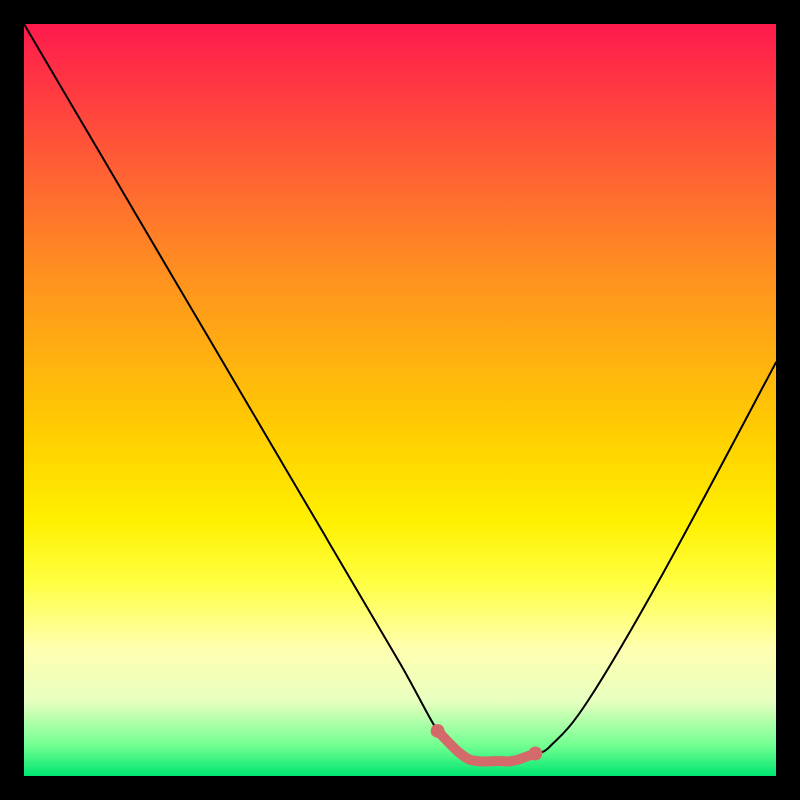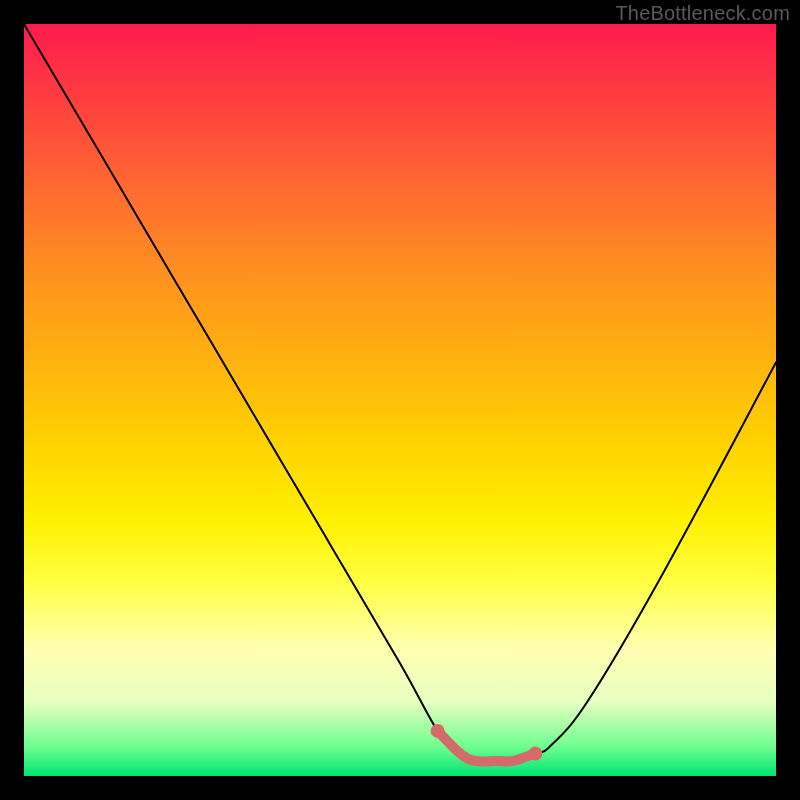--- a/index.html
+++ b/index.html
@@ -68,14 +68,13 @@
     <svg class="overlay" viewBox="0 0 752 752" preserveAspectRatio="none">
       <path id="curve-path" fill="none" stroke="#000000" stroke-width="2" stroke-linecap="round" stroke-linejoin="round" d="M 0 0 C 13.536 23.011200000000006, 48.128 81.81760000000004, 75.2 127.84000000000003 C 102.272 173.86240000000004, 123.328 209.65759999999995, 150.4 255.67999999999995 C 177.472 301.70239999999995, 198.528 337.4976, 225.6 383.52 C 252.672 429.5424, 273.728 465.3376, 300.8 511.36 C 327.872 557.3824000000001, 355.696 604.0064000000001, 376 639.2 C 396.304 674.3936, 402.7712 690.6368, 413.6 706.88 C 424.4288 723.1232, 429.392 724.0256, 436.15999999999997 729.44 C 442.92799999999994 734.8544, 441.72479999999996 735.6064, 451.2 736.96 C 460.6752 738.3136000000001, 477.9712 738.3136000000001, 488.8 736.96 C 499.6288 735.6064, 504.59200000000004 732.1472000000001, 511.36 729.44 C 518.128 726.7328, 516.9248 731.3951999999999, 526.4 721.92 C 535.8752 712.4448, 543.696 707.9327999999999, 564 676.8 C 584.304 645.6672, 605.3599999999999 609.8720000000001, 639.1999999999999 548.96 C 673.04 488.04800000000006, 731.696 376.3008, 752 338.4"></path>
       <path id="highlight-path" fill="none" stroke="#d46a6a" stroke-width="10" stroke-linecap="round" stroke-linejoin="round" d="M 413.6 706.88 C 417.6608 710.9408, 429.392 724.0256, 436.15999999999997 729.44 C 442.92799999999994 734.8544, 444.43199999999996 735.6064, 451.2 736.96 C 457.968 738.3136000000001, 466.99199999999996 736.96, 473.76 736.96 C 480.528 736.96, 482.032 738.3136000000001, 488.8 736.96 C 495.56800000000004 735.6064, 507.29920000000004 730.7936000000001, 511.36 729.44"></path>
       <g id="highlight-dots">
           <circle cx="413.6" cy="706.88" r="7" fill="#d46a6a"></circle>
           <circle cx="511.36" cy="729.44" r="7" fill="#d46a6a"></circle>
         </g>
     </svg>
   </div>
 
-  <div class="attribution">TheBottleneck.com</div>
 </div>
 
 </body></html>

